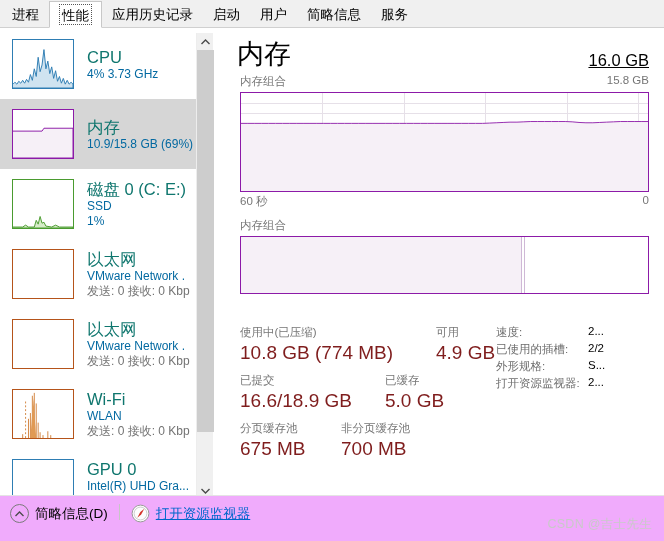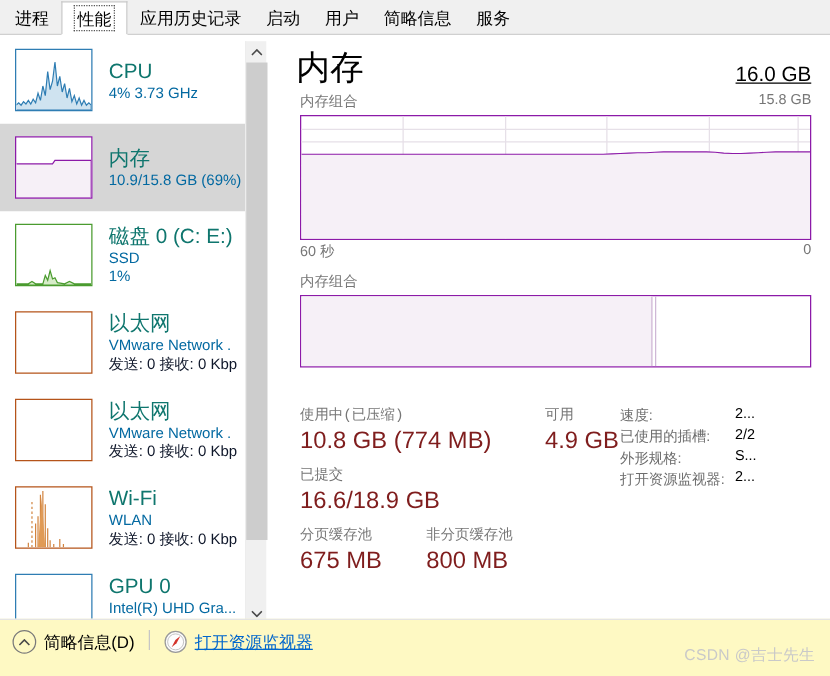--- a/index.html
+++ b/index.html
@@ -74,21 +74,21 @@
   }
   .thumb svg { display: block; width: 100%; height: 100%; }
   .res-text {
     margin-left: 13px;
     min-width: 0;
     overflow: hidden;
     white-space: nowrap;
   }
   .res-title { font-size: 16.5px; color: #0f766e; line-height: 20px; }
   .res-sub { font-size: 12px; color: #0369a1; line-height: 15px; }
-  .res-sub.muted { color: #0f172a; }
+  .res-sub.muted { color: #737373; }
 
   
   .scrollbar {
     position: absolute; left: 196px; top: 33px;
     width: 17px; height: 466px;
     background: #f0f0f0;
     border-left: 1px solid #ededed;
   }
   .sb-arrow {
     position: absolute; left: 0; width: 17px; height: 17px;
@@ -172,36 +172,36 @@
     background: #cfb8d6;
   }
 
   
   .stats {
     position: absolute; left: 18px; top: 296px;
     width: 424px;
   }
   .stats-cols { position: relative; }
   .stat-group { position: absolute; }
-  .stat-label { font-size: 11.5px; color: #767676; line-height: 15px; white-space: nowrap; font-family: Liberation Mono, monospace; }
+  .stat-label { font-size: 11.5px; color: #767676; line-height: 15px; white-space: nowrap; }
   .stat-value { font-size: 19px; color: #7f1d1d; line-height: 25px; white-space: nowrap; }
 
   .specs { position: absolute; left: 270px; top: 0; width: 156px; }
   .spec-row {
     position: relative; height: 17px;
     font-size: 11.5px; color: #6d6d6d;
   }
   .spec-name { position: absolute; left: 0; top: 0; white-space: nowrap; }
   .spec-val { position: absolute; left: 92px; top: 0; color: #000; white-space: nowrap; }
 
   
   .statusbar {
     position: absolute; left: 0; bottom: 0;
     width: 664px; height: 46px;
-    background: #fef9c3;
+    background: #f0abfc;
     border-top: 1px solid #e4e4e4;
     display: flex; align-items: flex-start;
     padding: 8px 0 0 10px;
   }
   .sb-group { display: flex; align-items: center; }
   .circle-icon {
     width: 19px; height: 19px; border-radius: 50%;
     border: 1px solid #7a7a7a;
     display: flex; align-items: center; justify-content: center;
     color: #4a4a4a; font-size: 9px;
@@ -406,29 +406,33 @@
         <div class="stat-group" style="left:196px; top:0;">
           <div class="stat-label">可用</div>
           <div class="stat-value">4.9 GB</div>
         </div>
       </div>
       <div class="stats-cols" style="height:48px">
         <div class="stat-group" style="left:0; top:0;">
           <div class="stat-label">已提交</div>
           <div class="stat-value">16.6/18.9 GB</div>
         </div>
+        <div class="stat-group" style="left:145px; top:0;">
+          <div class="stat-label">已缓存</div>
+          <div class="stat-value">5.0 GB</div>
+        </div>
       </div>
       <div class="stats-cols" style="height:48px">
         <div class="stat-group" style="left:0; top:0;">
           <div class="stat-label">分页缓存池</div>
           <div class="stat-value">675 MB</div>
         </div>
         <div class="stat-group" style="left:101px; top:0;">
           <div class="stat-label">非分页缓存池</div>
-          <div class="stat-value">800 MB</div>
+          <div class="stat-value">700 MB</div>
         </div>
       </div>
     </div>
 
     <div class="specs" style="position:absolute; left:274px; top:296px;">
       <div class="spec-row">
         <span class="spec-name">速度:</span>
         <span class="spec-val">2...</span>
       </div>
       <div class="spec-row">

